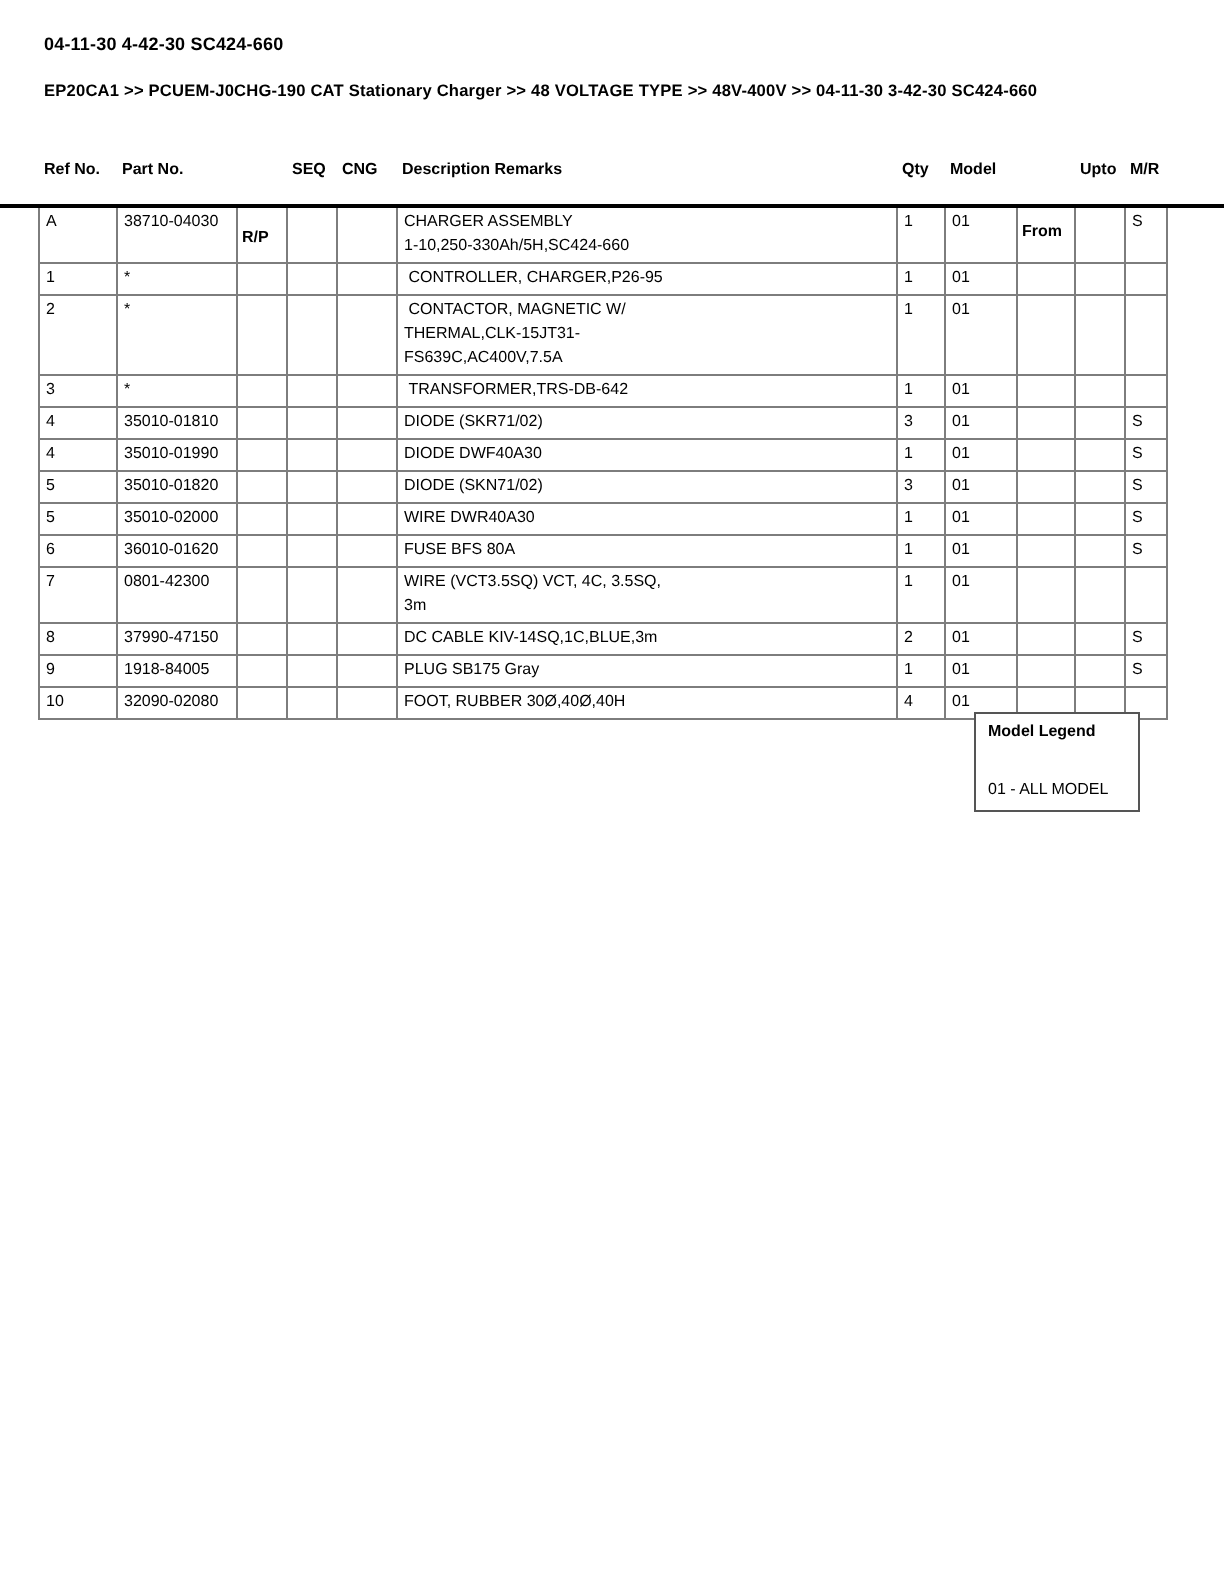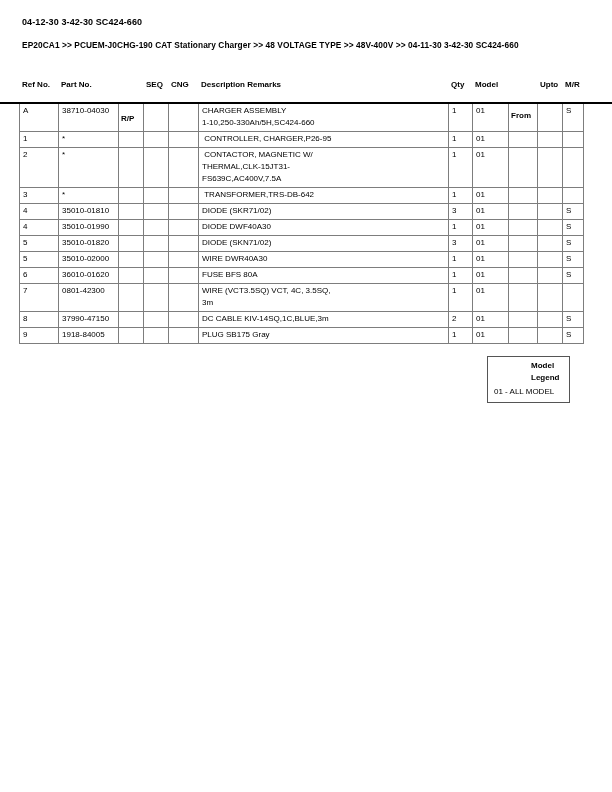--- a/index.html
+++ b/index.html
@@ -58,29 +58,29 @@
   .legend-wrap{
     position:absolute;left:487px;top:356px;
   }
   .legend-box{
     box-sizing:border-box;
     width:83px;
     border:1.5px solid #555;
     background:#fff;
     padding:3px 6px 4px 6px;
   }
-  .legend-title{font-size:8px;font-weight:bold;line-height:12px;margin-left:37px;}
-  .legend-item{font-size:8px;line-height:12px;margin-top:2px;}
+  .legend-title{font-size:8px;font-weight:bold;line-height:12px;}
+  .legend-item{font-size:8px;line-height:12px;margin-top:17px;}
 </style>
 </head>
 <body>
 
 <div class="page">
 
-  <div class="doc-title">04-12-30 3-42-30 SC424-660</div>
+  <div class="doc-title">04-11-30 4-42-30 SC424-660</div>
 
   <div class="breadcrumb">EP20CA1 &gt;&gt; PCUEM-J0CHG-190 CAT Stationary Charger &gt;&gt; 48 VOLTAGE TYPE &gt;&gt; 48V-400V &gt;&gt; 04-11-30 3-42-30 SC424-660</div>
 
   <div class="col-headers" id="col-headers">
       <span class="col-h" style="width: 39px;">Ref No.</span>
       <span class="col-h" style="width: 60px;">Part No.</span>
       <span class="col-h" style="width: 25px; margin-top: 34px;">R/P</span>
       <span class="col-h" style="width: 25px;">SEQ</span>
       <span class="col-h" style="width: 30px;">CNG</span>
       <span class="col-h" style="width: 250px;">Description Remarks</span>
@@ -285,20 +285,35 @@
           <td></td>
           <td>
             <div class="desc-line">PLUG SB175 Gray</div>
           </td>
           <td>1</td>
           <td>01</td>
           <td></td>
           <td></td>
           <td>S</td>
         </tr>
+        <tr>
+          <td>10</td>
+          <td>32090-02080</td>
+          <td></td>
+          <td></td>
+          <td></td>
+          <td>
+            <div class="desc-line">FOOT, RUBBER 30Ø,40Ø,40H</div>
+          </td>
+          <td>4</td>
+          <td>01</td>
+          <td></td>
+          <td></td>
+          <td></td>
+        </tr>
       </tbody>
   </table>
 
   <div class="legend-wrap">
     <div class="legend-box">
       <div class="legend-title">Model Legend</div>
       <div class="legend-item">01 - ALL MODEL</div>
     </div>
   </div>
 

